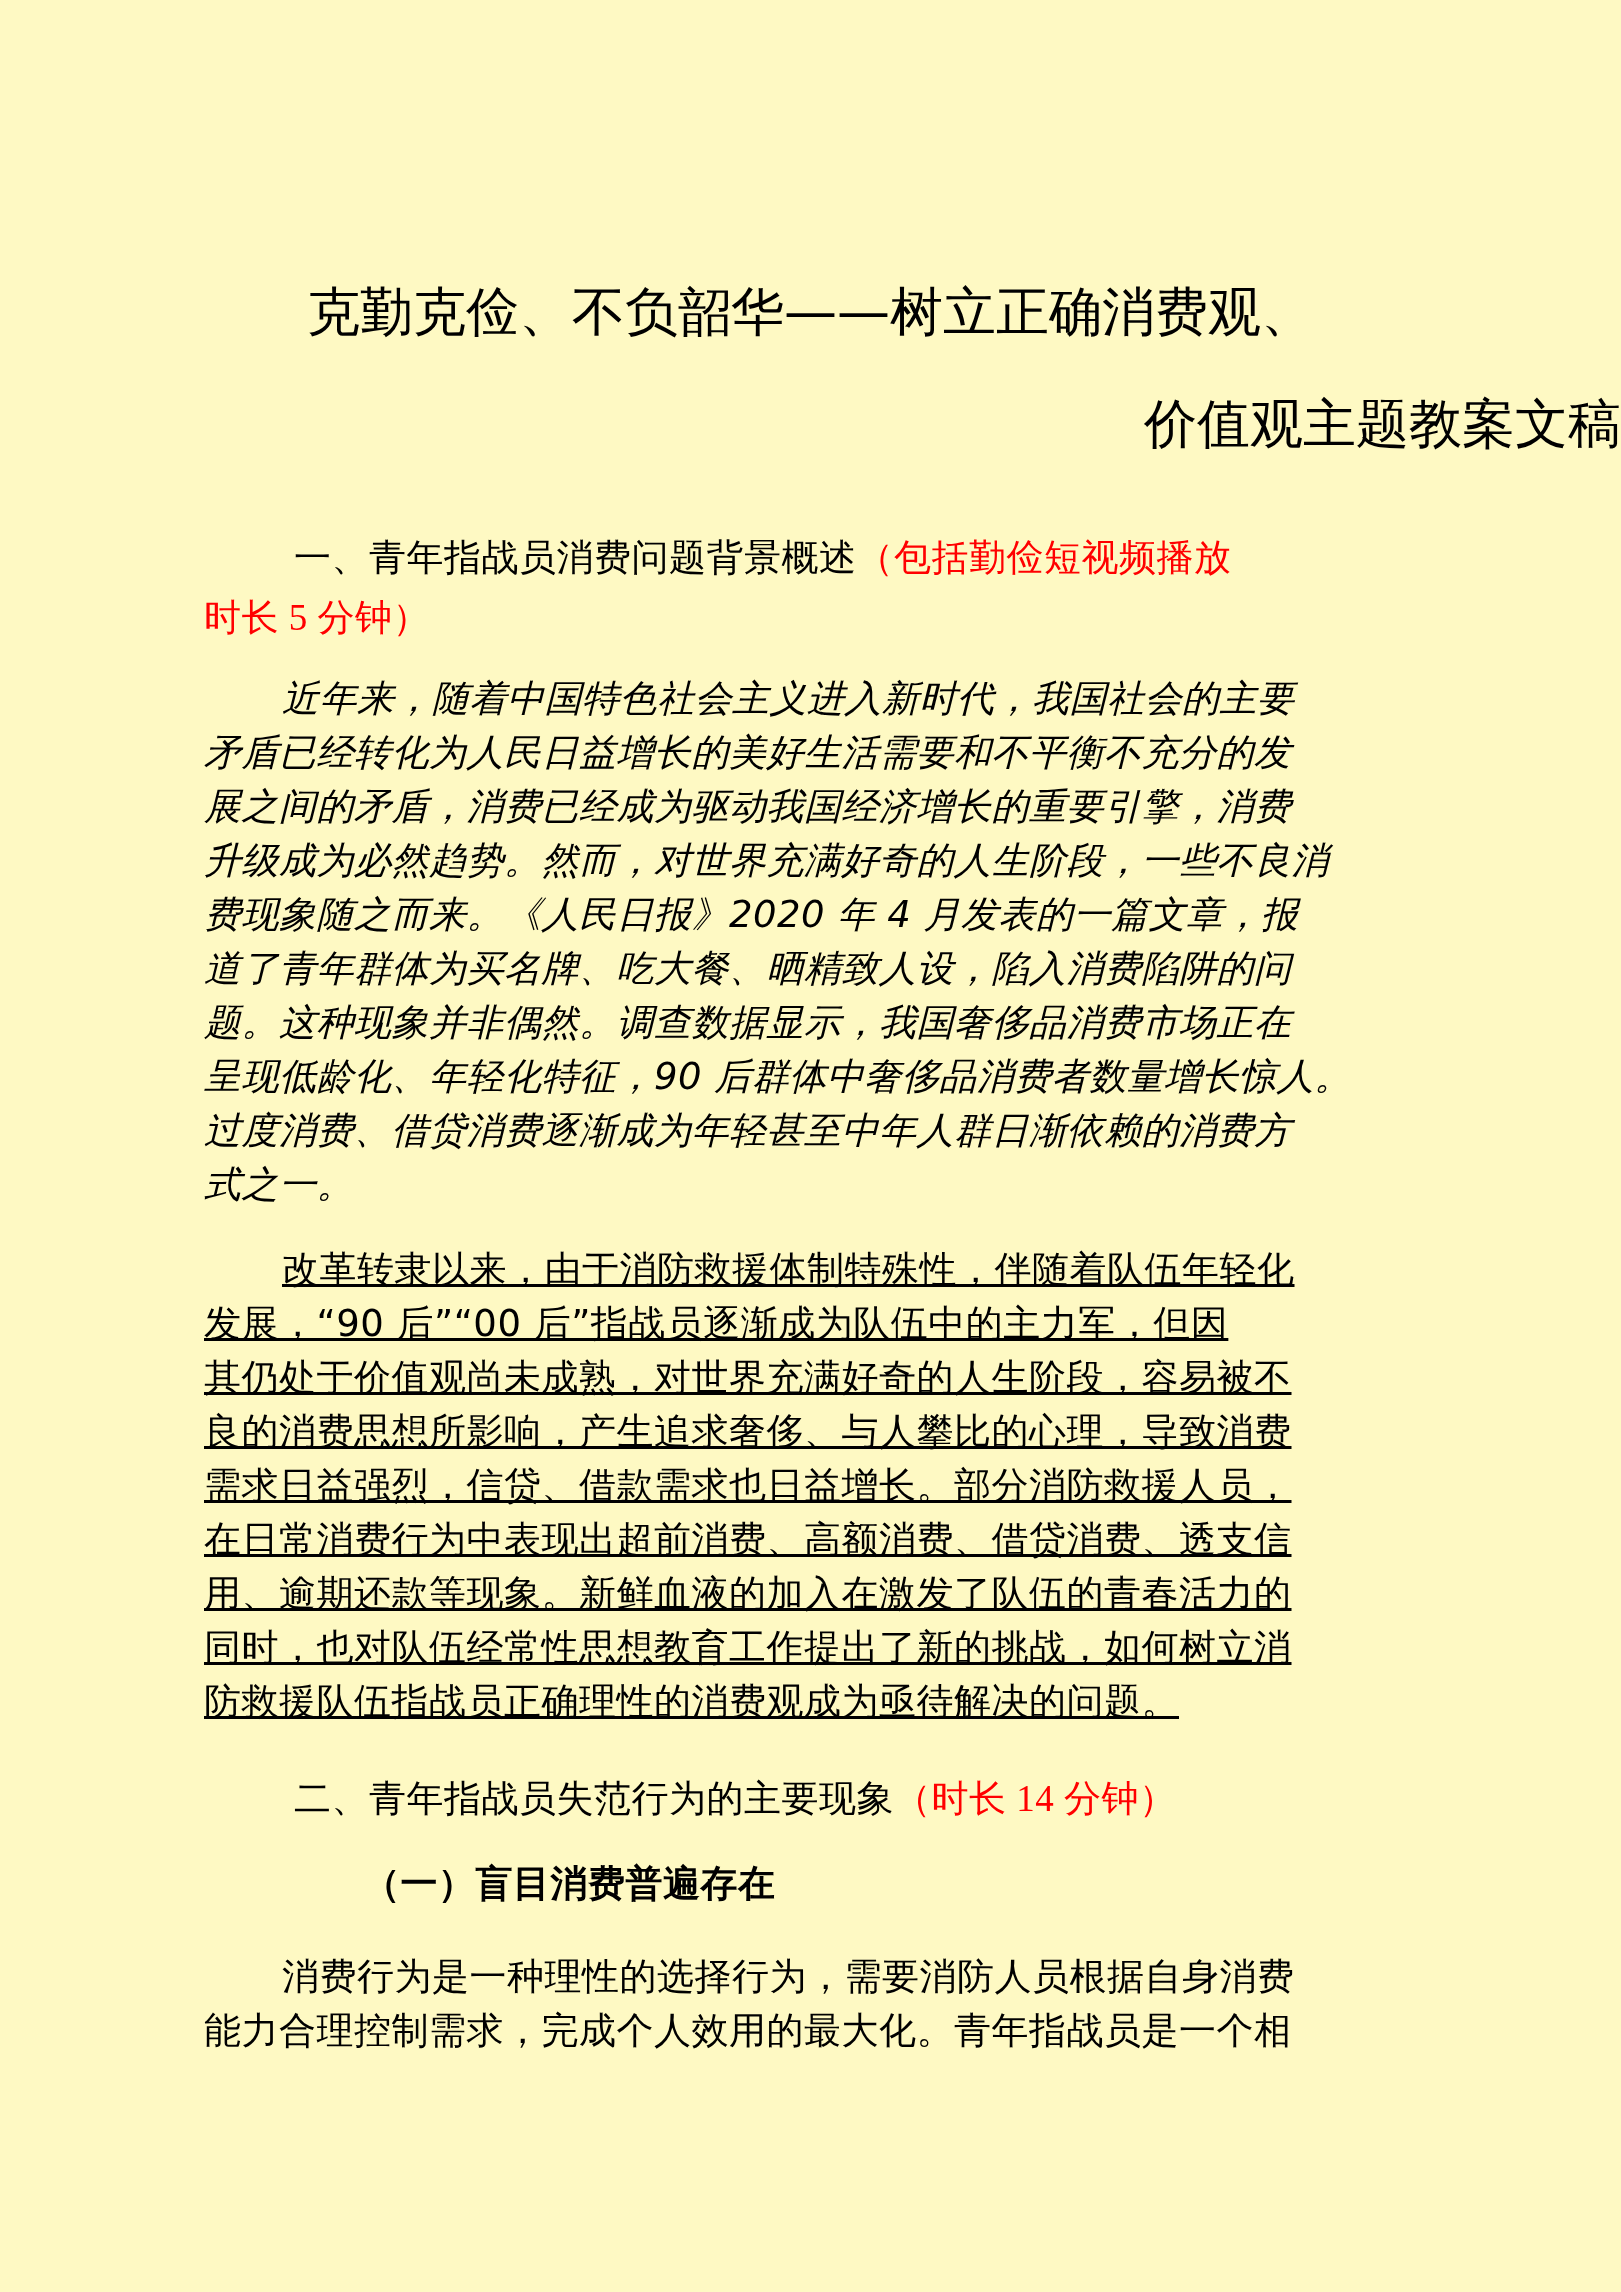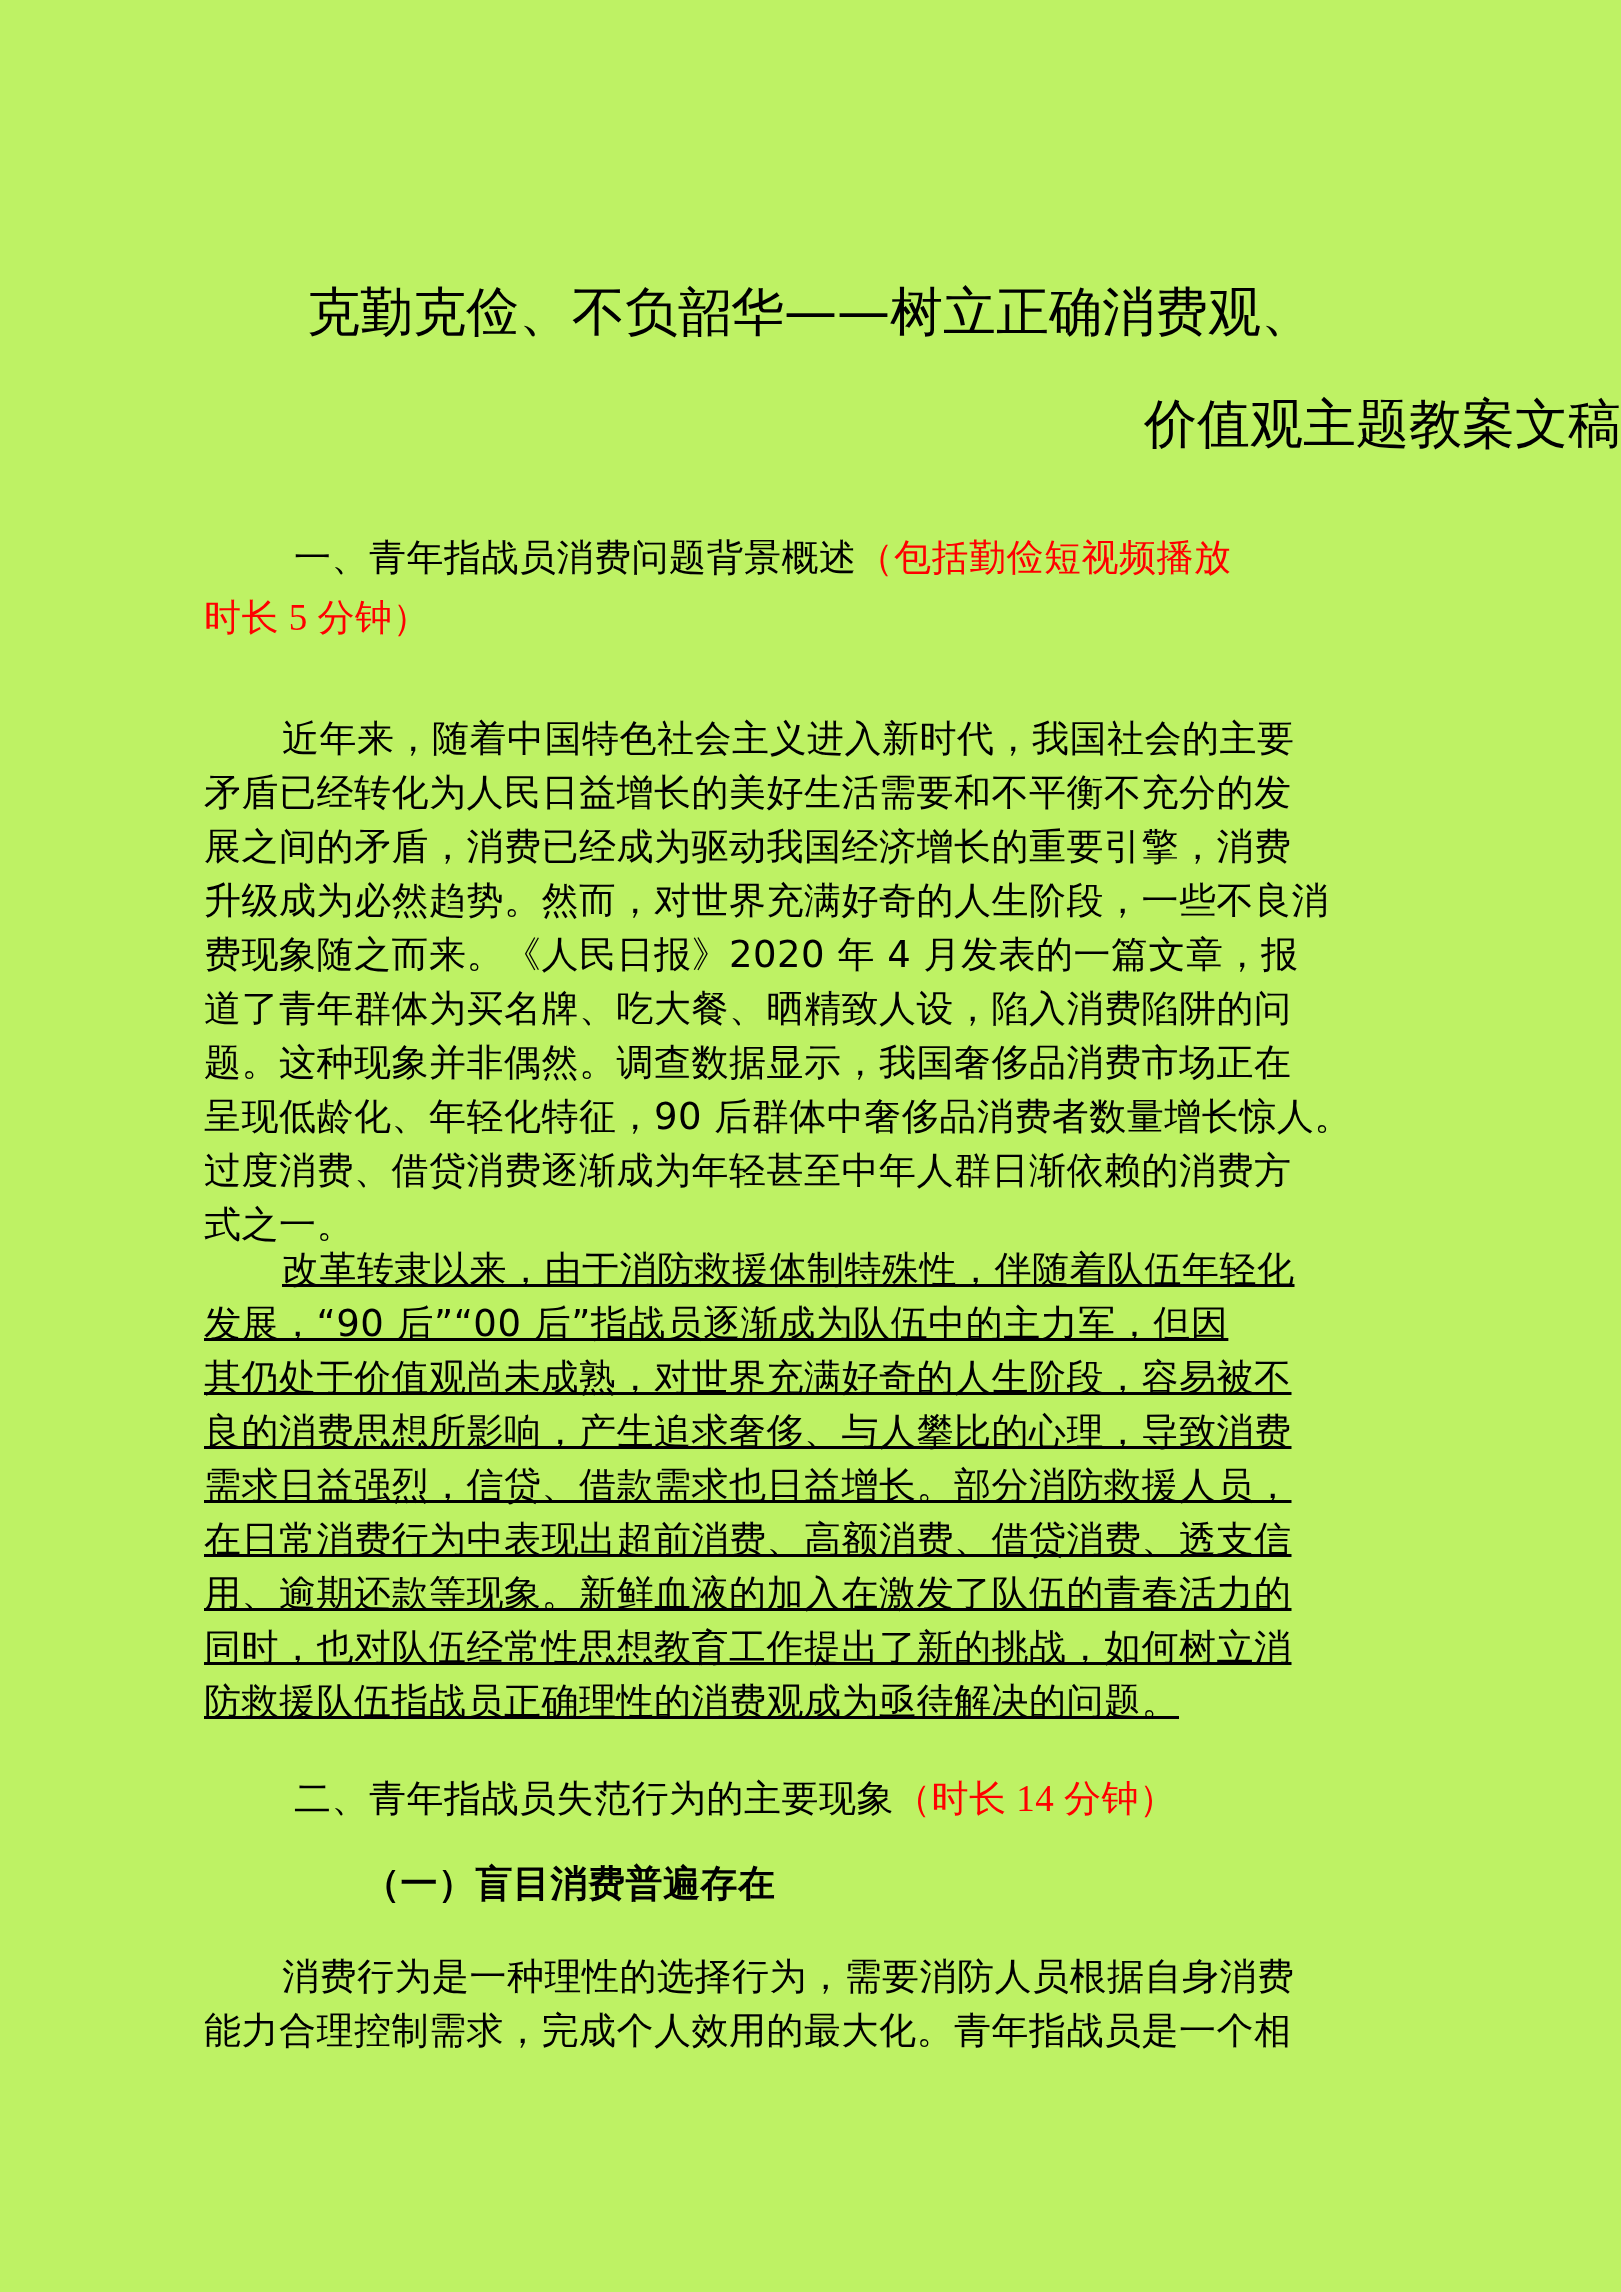--- a/index.html
+++ b/index.html
@@ -1,18 +1,18 @@
 <!DOCTYPE html>
 <html><head>
 <meta charset="utf-8">
 <style>
   html, body { margin: 0; padding: 0; background: #ffffff; }
   body { width: 1621px; height: 2293px; position: relative; overflow: hidden;
          font-family: "DejaVu Sans", "Liberation Sans", sans-serif; color: #000; }
-  .page { position: absolute; left: 0; top: 0; width: 1621px; height: 2293px; background: #bef264; }
+  .page { position: absolute; left: 0; top: 0; width: 1621px; height: 2293px; background: #fef9c3; }
   .title { position: absolute; left: 0; width: 1621px; text-align: center;
            font-size: 53px; line-height: 59px; letter-spacing: 0px; white-space: nowrap; }
   .title.l1 { top: 282px; }
   .title.l2 { top: 394px; text-align: right; }
   .block { position: absolute; left: 204px; width: 1215px; }
   .line { display: block; font-size: 37px; line-height: 54px; height: 54px; white-space: nowrap; letter-spacing: 0.5px; }
   .indent { padding-left: 78px; }
   .h-indent { padding-left: 90px; }
   .red { color: #ff0000; font-family: "Liberation Serif", "DejaVu Serif", serif; }
   .red-cjk { color: #ff0000; }
@@ -28,21 +28,21 @@
 
   <div class="block" style="top:531px;">
     <span class="line h-indent">
       <span>一、青年指战员消费问题背景概述</span><span class="red-cjk">（包括勤俭短视频播放</span>
     </span>
     <span class="line" style="margin-top:5.9px;">
       <span class="red-cjk">时长</span><span class="red"> 5 </span><span class="red-cjk">分钟）</span>
     </span>
   </div>
 
-  <div class="block" style="top:712px;">
+  <div class="block" style="top:672px;font-style:italic;">
     <span class="line indent">近年来，随着中国特色社会主义进入新时代，我国社会的主要</span>
     <span class="line">矛盾已经转化为人民日益增长的美好生活需要和不平衡不充分的发</span>
     <span class="line">展之间的矛盾，消费已经成为驱动我国经济增长的重要引擎，消费</span>
     <span class="line">升级成为必然趋势。然而，对世界充满好奇的人生阶段，一些不良消</span>
     <span class="line">费现象随之而来。《人民日报》2020 年 4 月发表的一篇文章，报</span>
     <span class="line">道了青年群体为买名牌、吃大餐、晒精致人设，陷入消费陷阱的问</span>
     <span class="line">题。这种现象并非偶然。调查数据显示，我国奢侈品消费市场正在</span>
     <span class="line">呈现低龄化、年轻化特征，90 后群体中奢侈品消费者数量增长惊人。</span>
     <span class="line">过度消费、借贷消费逐渐成为年轻甚至中年人群日渐依赖的消费方</span>
     <span class="line">式之一。</span>

